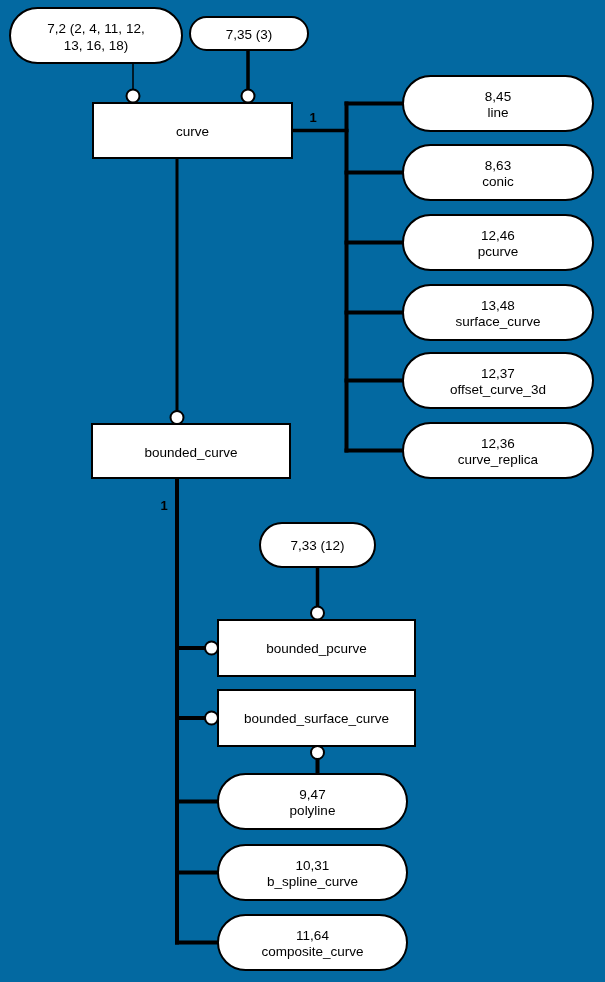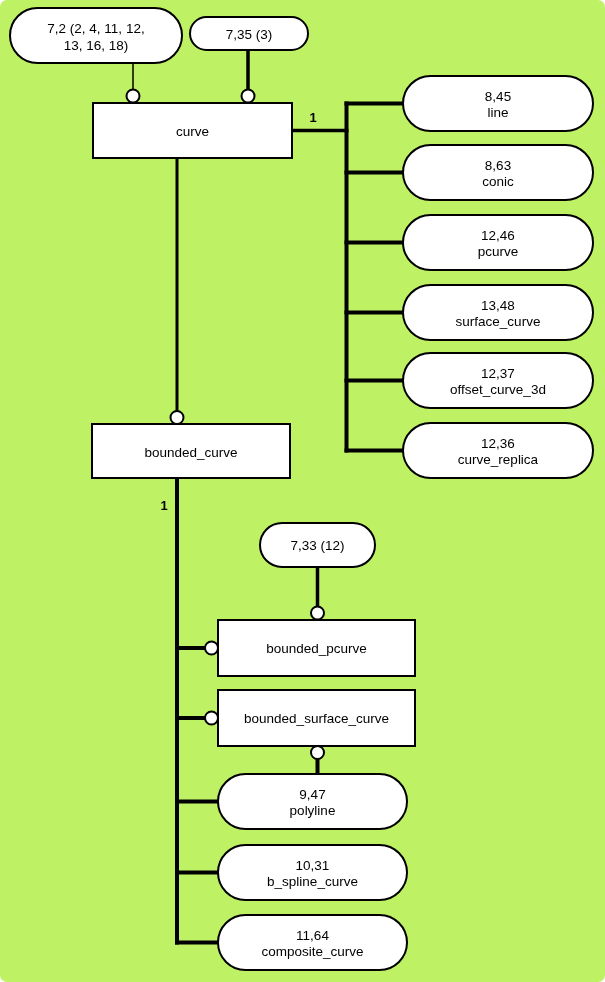--- a/index.html
+++ b/index.html
@@ -4,23 +4,22 @@
 <style>
   html, body {
     margin: 0;
     padding: 0;
     background: #ffffff;
   }
   .diagram-wrap {
     width: 605px;
     height: 982px;
     position: relative;
-    background: #bef264;
+    background: #0369a1;
     font-family: "Liberation Sans", sans-serif;
-    border-radius: 7px;
   }
   svg text {
     font-family: "Liberation Sans", sans-serif;
     font-size: 13.5px;
     fill: #000000;
   }
   svg text.card {
     font-size: 13px;
     font-weight: bold;
   }

